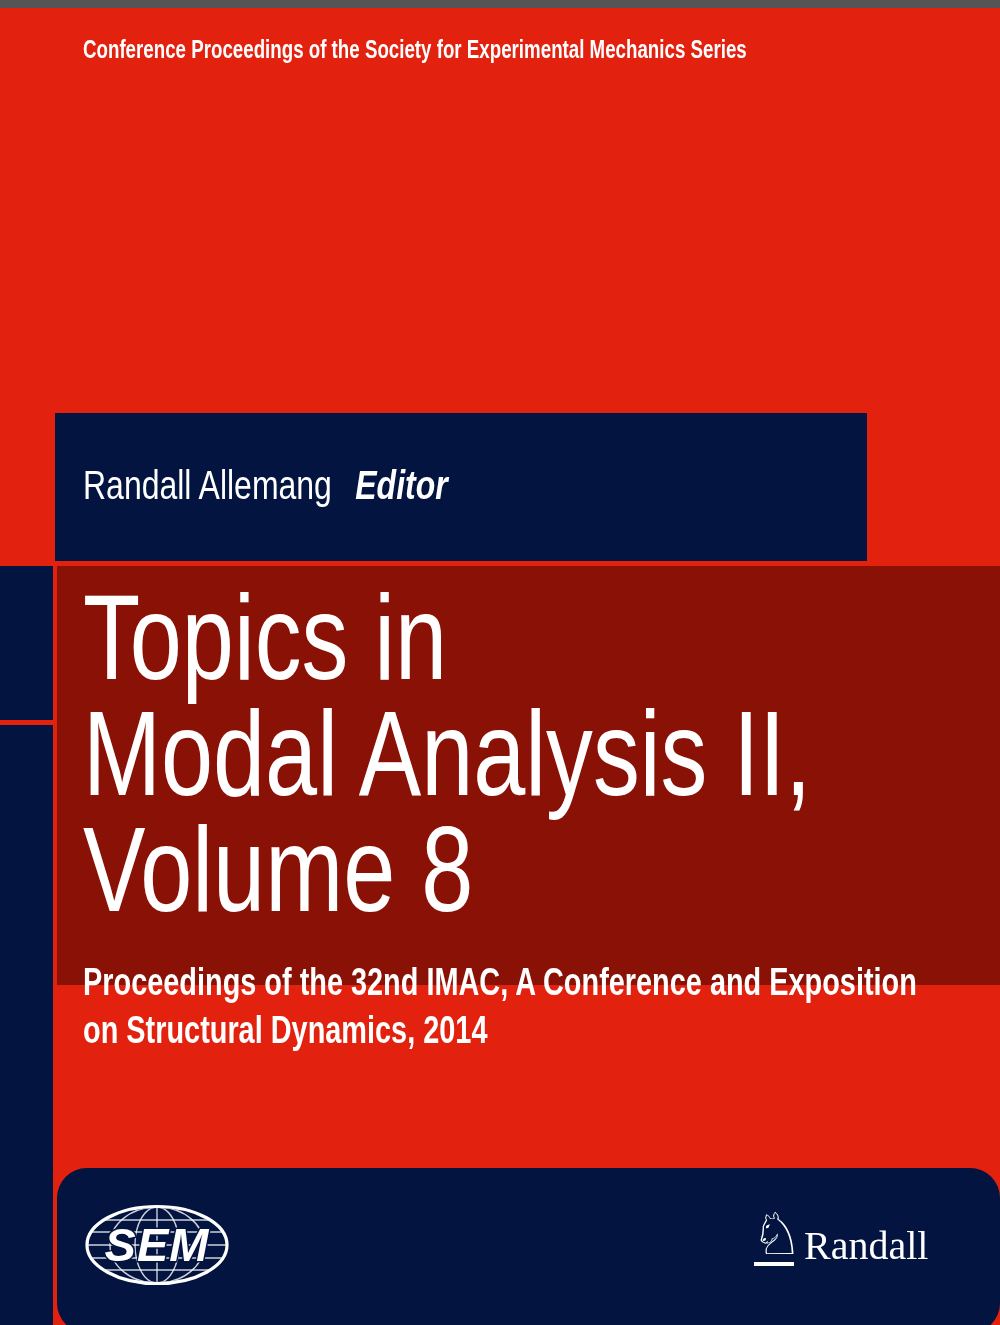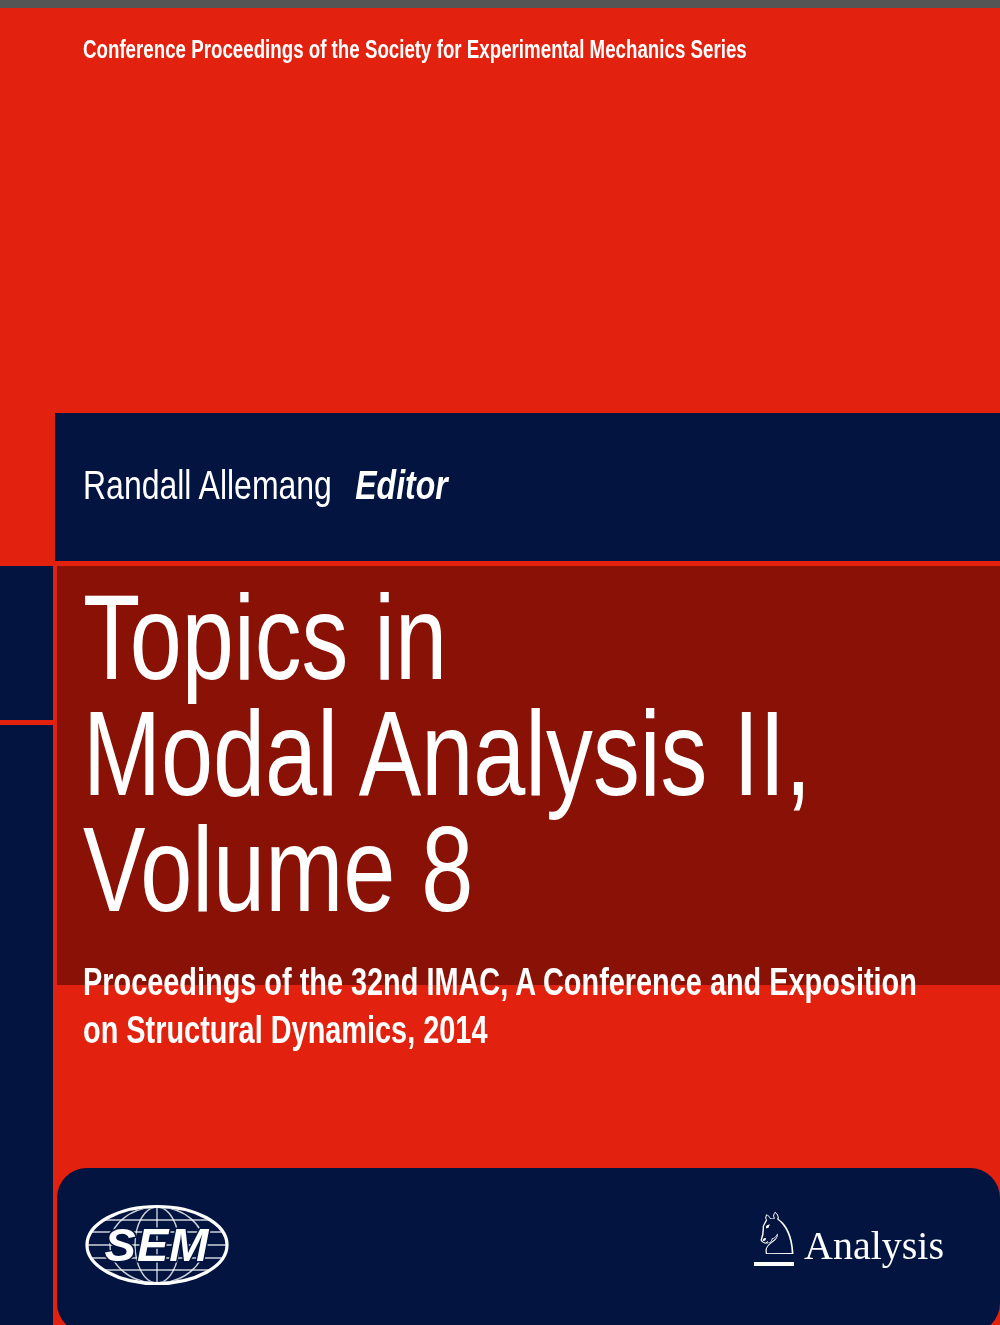--- a/index.html
+++ b/index.html
@@ -25,21 +25,21 @@
     white-space:nowrap;
   }
   
   .series-banner{
     position:absolute;left:83px;top:27px;
     font-size:26px;font-weight:700;line-height:1.15;
     --sx:0.72;
   }
   
   .editor-band{
-    position:absolute;left:55px;top:405px;width:945px;height:148px;
+    position:absolute;left:55px;top:405px;width:812px;height:148px;
     background:var(--navy);
   }
   .editor-row{
     position:absolute;left:28px;top:50px;
     font-size:41px;line-height:44px;font-weight:400;
     --sx:0.78;
   }
   .editor-role{
     font-style:italic;font-weight:700;margin-left:30px;
   }
@@ -152,18 +152,18 @@
           <ellipse class="sem-grid" cx="73" cy="41" rx="47" ry="38"></ellipse>
         </g>
         <ellipse class="sem-ring" cx="73" cy="41" rx="70" ry="38.5"></ellipse>
         <text class="sem-text" x="73" y="57" text-anchor="middle">SEM</text>
       </svg>
     </div>
 
     <div class="springer-logo">
       <span class="springer-knight">♘</span>
       <span class="springer-bar"></span>
-      <span class="springer-name">Analysis</span>
+      <span class="springer-name">Randall</span>
     </div>
 
   </div>
 
 </div>
 
 </body></html>

